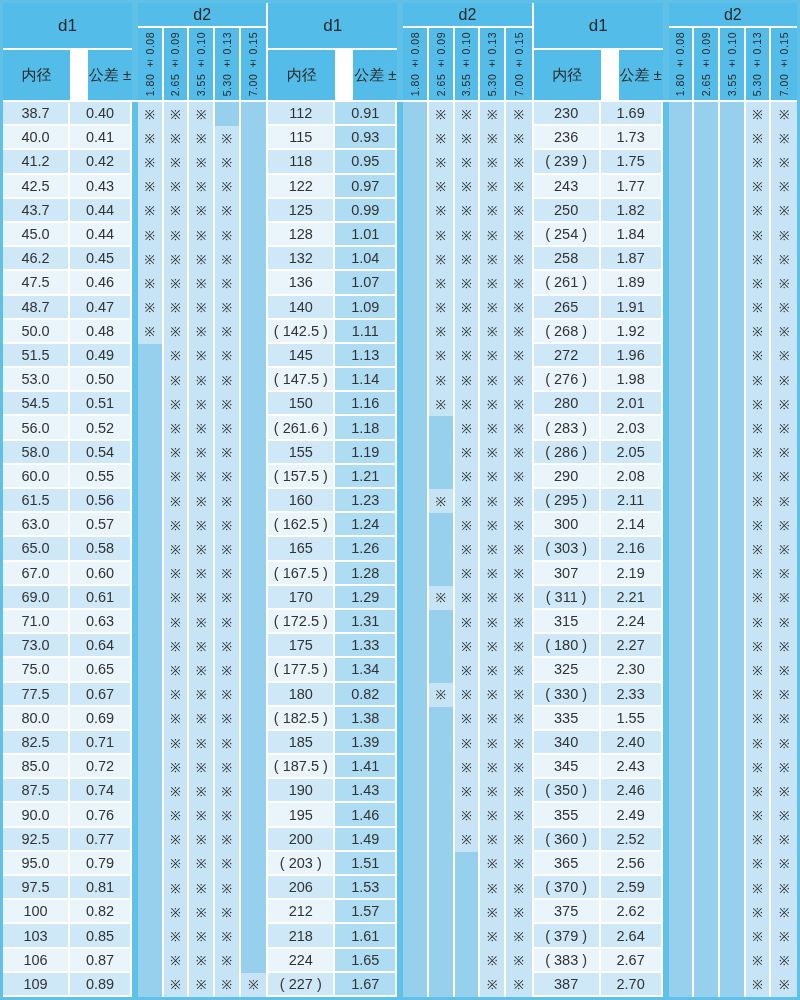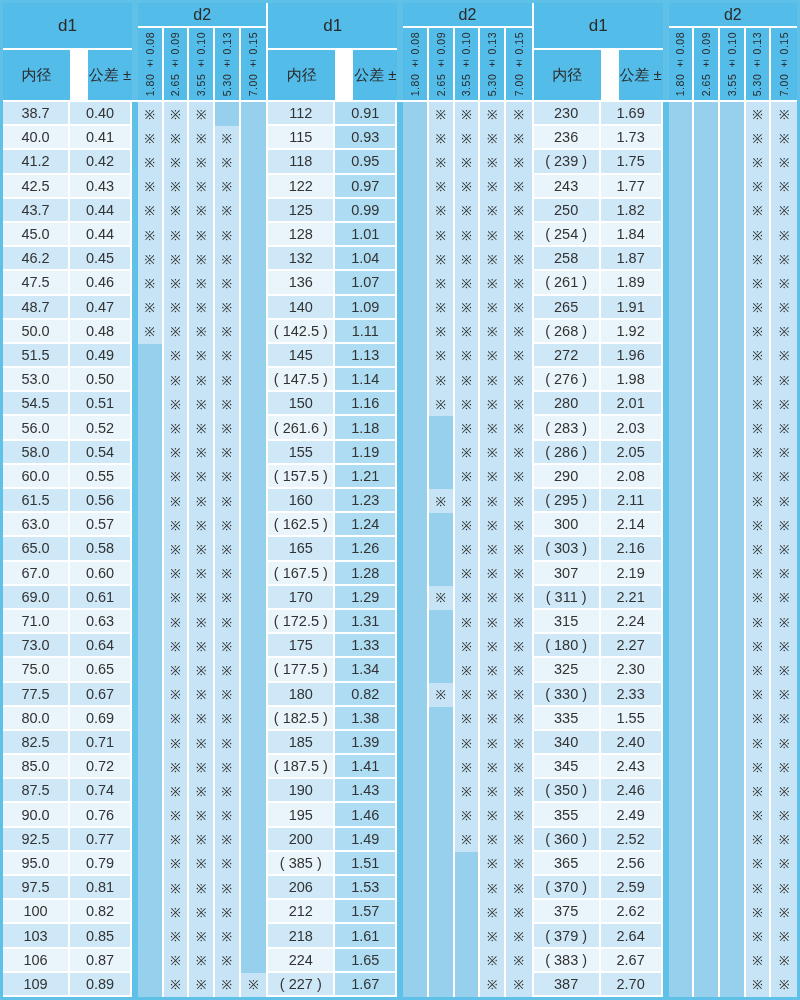--- a/index.html
+++ b/index.html
@@ -779,21 +779,21 @@
           <div class="cell nd">200</div>
           <div class="cell tol">1.49</div>
           <div class="rowgutter"></div>
           <div class="mk off"></div>
           <div class="mk off"></div>
           <div class="mk on">※</div>
           <div class="mk on">※</div>
           <div class="mk on">※</div>
         </div>
         <div class="row even">
-          <div class="cell nd">( 385 )</div>
+          <div class="cell nd">( 203 )</div>
           <div class="cell tol">1.51</div>
           <div class="rowgutter"></div>
           <div class="mk off"></div>
           <div class="mk off"></div>
           <div class="mk off"></div>
           <div class="mk on">※</div>
           <div class="mk on">※</div>
         </div>
         <div class="row odd">
           <div class="cell nd">206</div>

